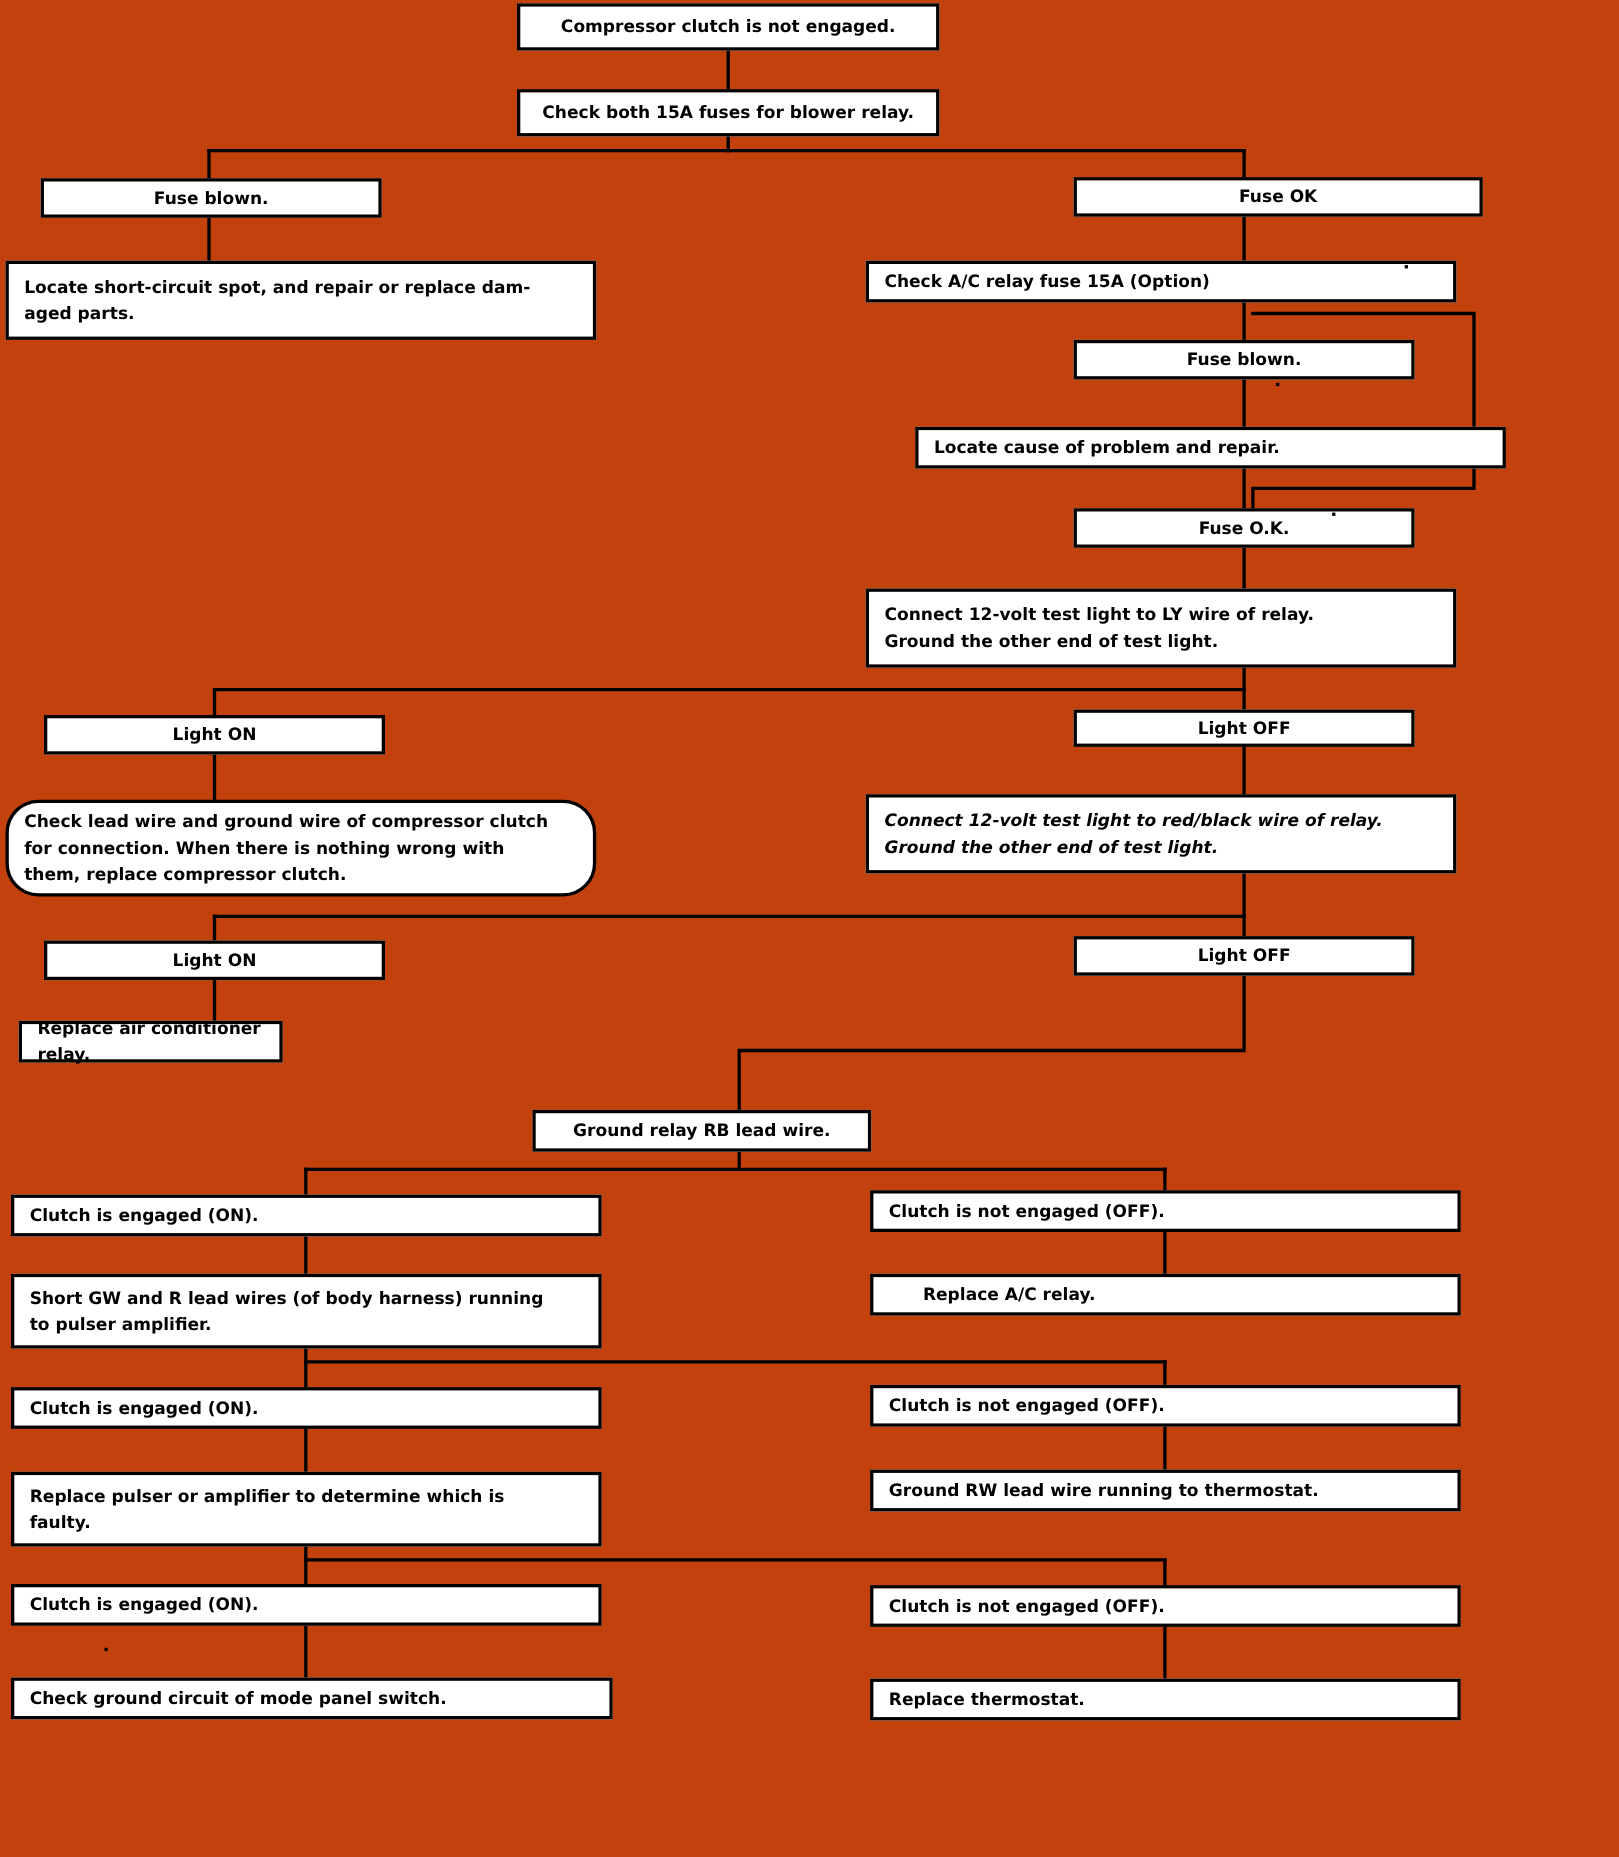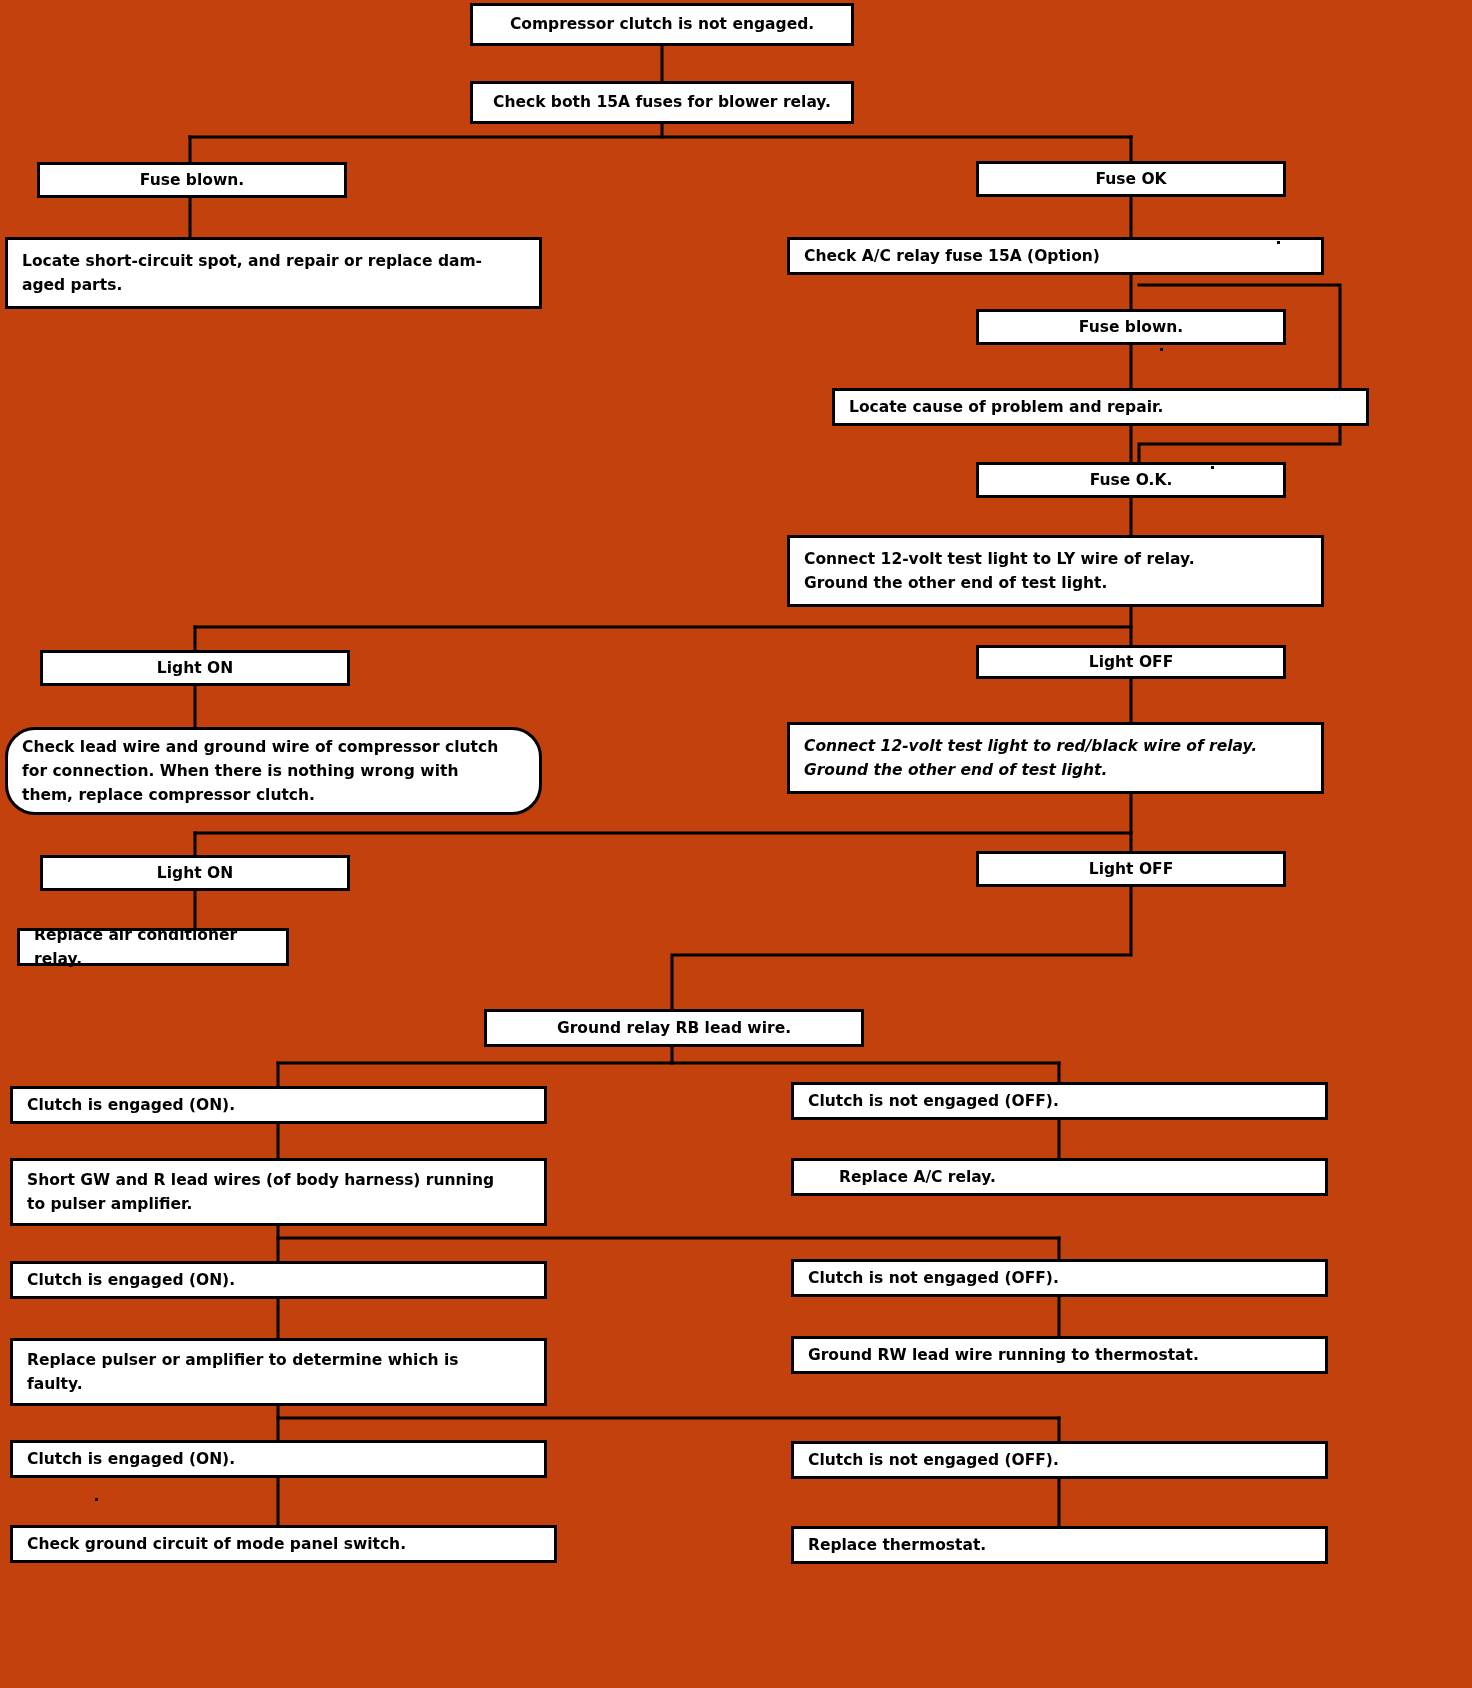--- a/index.html
+++ b/index.html
@@ -106,21 +106,21 @@
       <div class="node align-center" style="left: 470px; top: 81px; width: 384px; height: 43px;">
         <span class="txt">Check both 15A fuses for blower relay.</span>
       </div>
       <div class="node align-center" style="left: 37px; top: 162px; width: 310px; height: 36px;">
         <span class="txt">Fuse blown.</span>
       </div>
       <div class="node align-just" style="left: 5px; top: 237px; width: 537px; height: 72px;">
         <span class="txt">Locate short-circuit spot, and repair or replace dam-
 aged parts.</span>
       </div>
-      <div class="node align-center" style="left: 976px; top: 161px; width: 310px; height: 36px;">
+      <div class="node align-center" style="left: 976px; top: 161px; width: 372px; height: 36px;">
         <span class="txt">Fuse OK</span>
       </div>
       <div class="node align-left" style="left: 787px; top: 237px; width: 537px; height: 38px;">
         <span class="txt">Check A/C relay fuse 15A (Option)</span>
       </div>
       <div class="node align-center" style="left: 976px; top: 309px; width: 310px; height: 36px;">
         <span class="txt">Fuse blown.</span>
       </div>
       <div class="node align-left" style="left: 832px; top: 388px; width: 537px; height: 38px;">
         <span class="txt">Locate cause of problem and repair.</span>
@@ -143,27 +143,27 @@
       <div class="node align-center" style="left: 976px; top: 645px; width: 310px; height: 34px;">
         <span class="txt">Light OFF</span>
       </div>
       <div class="node align-left" style="left: 787px; top: 722px; width: 537px; height: 72px; font-style: italic;">
         <span class="txt">Connect 12-volt test light to red/black wire of relay.
 Ground the other end of test light.</span>
       </div>
       <div class="node align-center" style="left: 40px; top: 855px; width: 310px; height: 36px;">
         <span class="txt">Light ON</span>
       </div>
-      <div class="node align-left" style="left: 17px; top: 928px; width: 272px; height: 38px;">
+      <div class="node align-left" style="left: 17px; top: 928px; width: 240px; height: 38px;">
         <span class="txt">Replace air conditioner relay.</span>
       </div>
       <div class="node align-center" style="left: 976px; top: 851px; width: 310px; height: 36px;">
         <span class="txt">Light OFF</span>
       </div>
-      <div class="node align-center" style="left: 484px; top: 1009px; width: 380px; height: 38px;">
+      <div class="node align-center" style="left: 484px; top: 1009px; width: 308px; height: 38px;">
         <span class="txt">Ground relay RB lead wire.</span>
       </div>
       <div class="node align-left" style="left: 10px; top: 1086px; width: 537px; height: 38px;">
         <span class="txt">Clutch is engaged (ON).</span>
       </div>
       <div class="node align-left" style="left: 10px; top: 1158px; width: 537px; height: 68px;">
         <span class="txt">Short GW and R lead wires (of body harness) running
 to pulser amplifier.</span>
       </div>
       <div class="node align-left" style="left: 10px; top: 1261px; width: 537px; height: 38px;">

